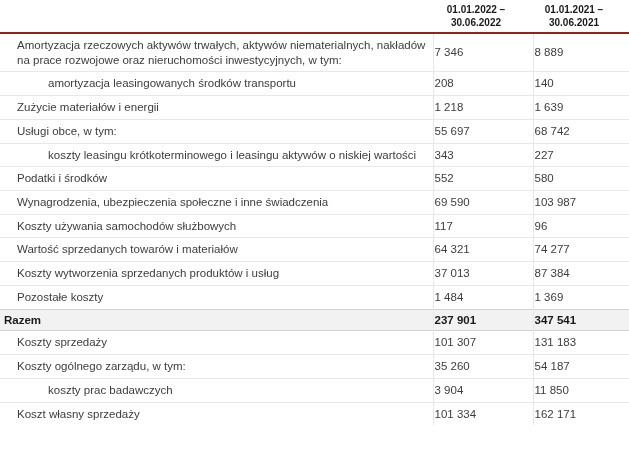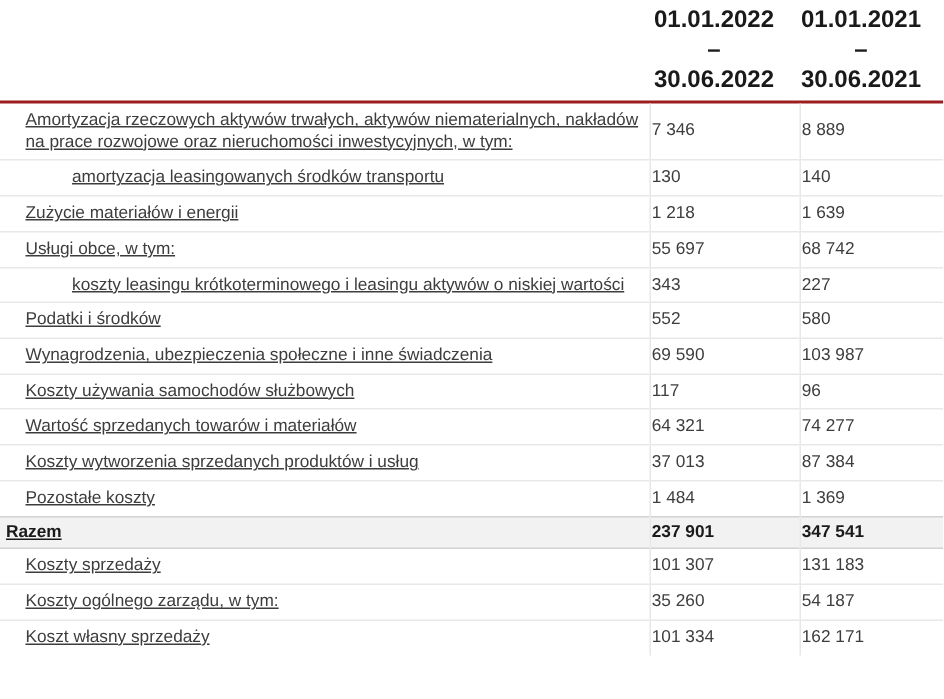--- a/index.html
+++ b/index.html
@@ -28,39 +28,39 @@
   col.c-2022{width:100px;}
   col.c-2021{width:96px;}
 
   thead th{
     border-bottom:2px solid var(--accent);
     padding:4px 0 3px 0;
     vertical-align:bottom;
     background:var(--page-bg);
   }
   .th-num{
-    font-size:16px;
+    font-size:10px;
     font-weight:bold;
     color:var(--text-strong);
     text-align:center;
     line-height:1.25;
     padding-right:14px;
   }
 
   tbody td{
     border-top:1px solid var(--sep);
     font-size:11.5px;
     color:var(--text);
     padding-top:4px;
     padding-bottom:4px;
     line-height:1.28;
     vertical-align:middle;
   }
   tbody tr:first-child td{border-top:none;}
-  .td-label{padding-left:17px;padding-right:6px;text-decoration:underline;}
+  .td-label{padding-left:17px;padding-right:6px;}
   .td-num{
     text-align:left;
     padding-right:18px;
     border-left:1px solid var(--sep);
     white-space:nowrap;
   }
   tr.indent-0 .td-label{padding-left:4px;}
   tr.indent-1 .td-label{padding-left:17px;}
   tr.indent-2 .td-label{padding-left:48px;}
 
@@ -101,21 +101,21 @@
     <tbody id="table-body">
   <tr class="indent-1">
     <td class="td-label"><span>Amortyzacja rzeczowych aktywów trwałych, aktywów niematerialnych, nakładów na prace rozwojowe oraz nieruchomości inwestycyjnych, w tym:</span></td>
     <td class="td-num">7 346</td>
     <td class="td-num">8 889</td>
   </tr>
 
 
   <tr class="indent-2">
     <td class="td-label"><span>amortyzacja leasingowanych środków transportu</span></td>
-    <td class="td-num">130</td>
+    <td class="td-num">208</td>
     <td class="td-num">140</td>
   </tr>
 
   <tr class="indent-1">
     <td class="td-label"><span>Zużycie materiałów i energii</span></td>
     <td class="td-num">1 218</td>
     <td class="td-num">1 639</td>
   </tr>
 
   <tr class="indent-1">
@@ -178,20 +178,25 @@
     <td class="td-num">101 307</td>
     <td class="td-num">131 183</td>
   </tr>
 
   <tr class="indent-1">
     <td class="td-label"><span>Koszty ogólnego zarządu, w tym:</span></td>
     <td class="td-num">35 260</td>
     <td class="td-num">54 187</td>
   </tr>
 
+  <tr class="indent-2">
+    <td class="td-label"><span>koszty prac badawczych</span></td>
+    <td class="td-num">3 904</td>
+    <td class="td-num">11 850</td>
+  </tr>
 
   <tr class="indent-1">
     <td class="td-label"><span>Koszt własny sprzedaży</span></td>
     <td class="td-num">101 334</td>
     <td class="td-num">162 171</td>
   </tr>
 
 </tbody>
   </table>
 </div>

